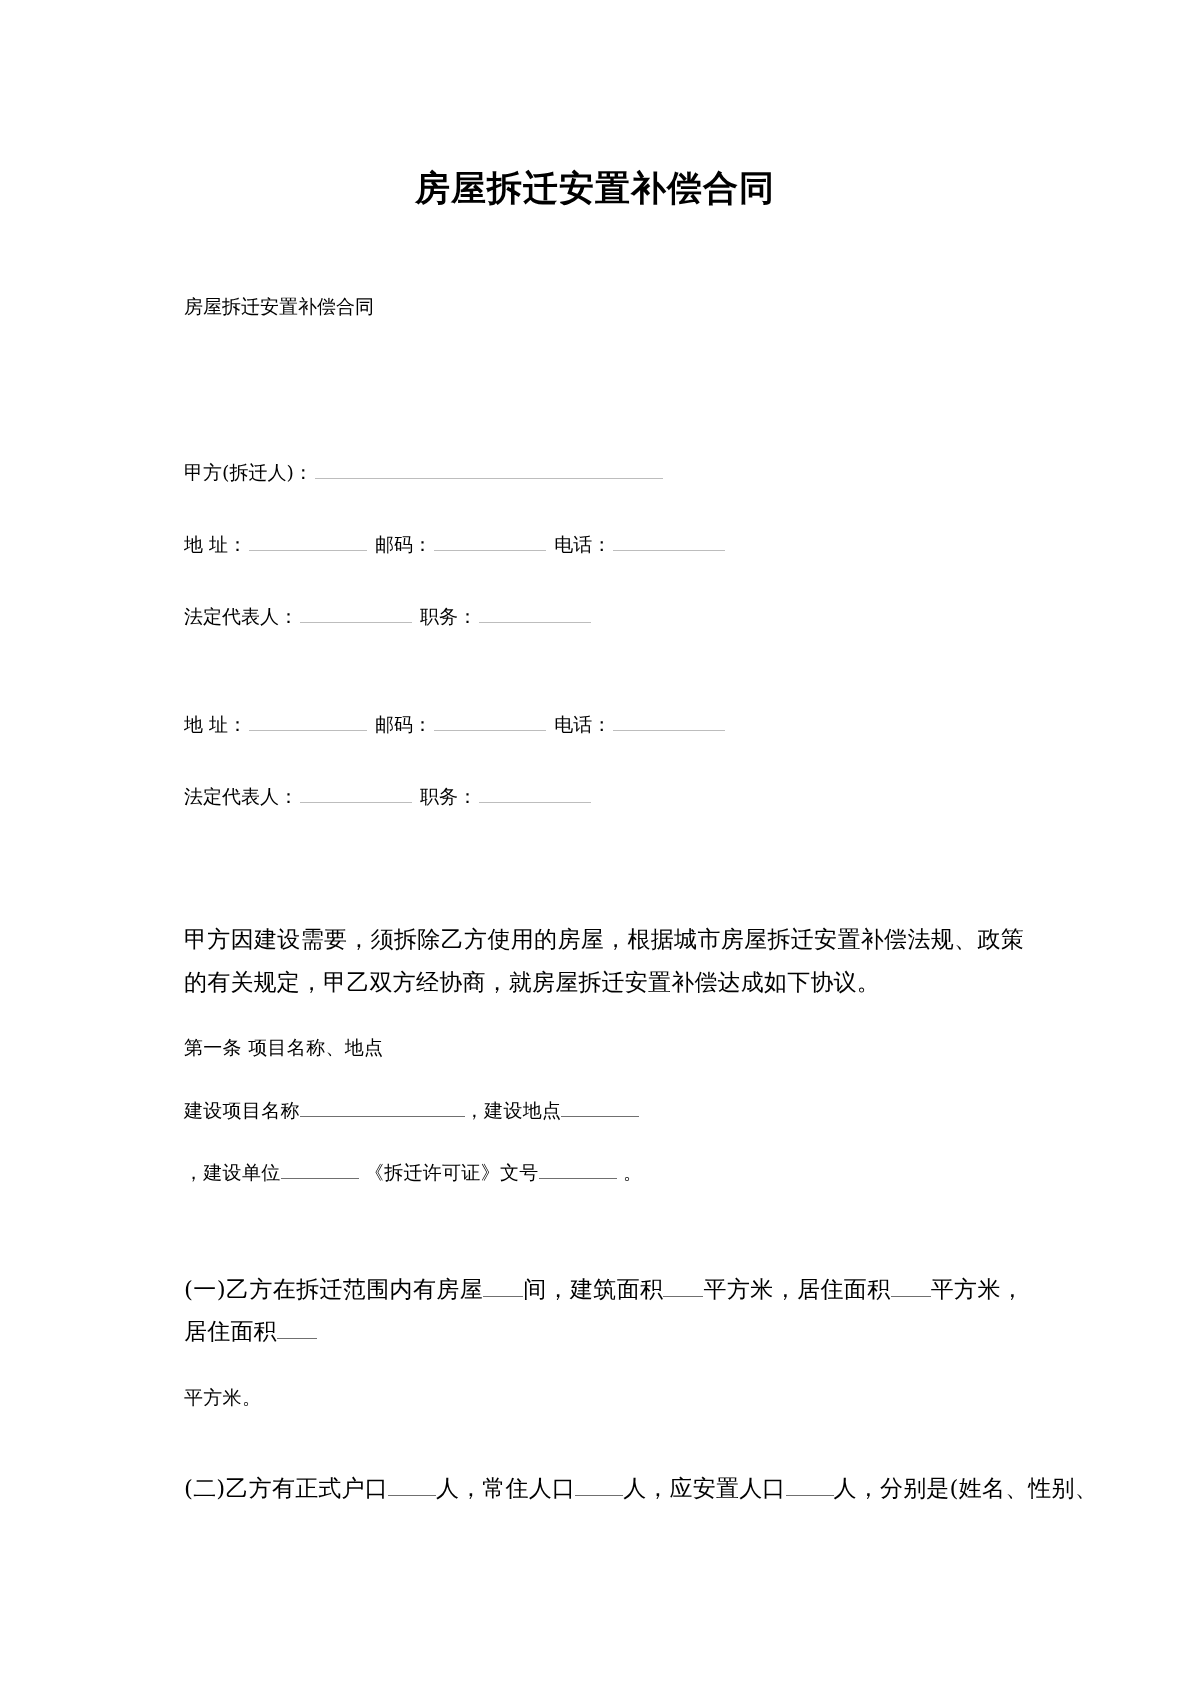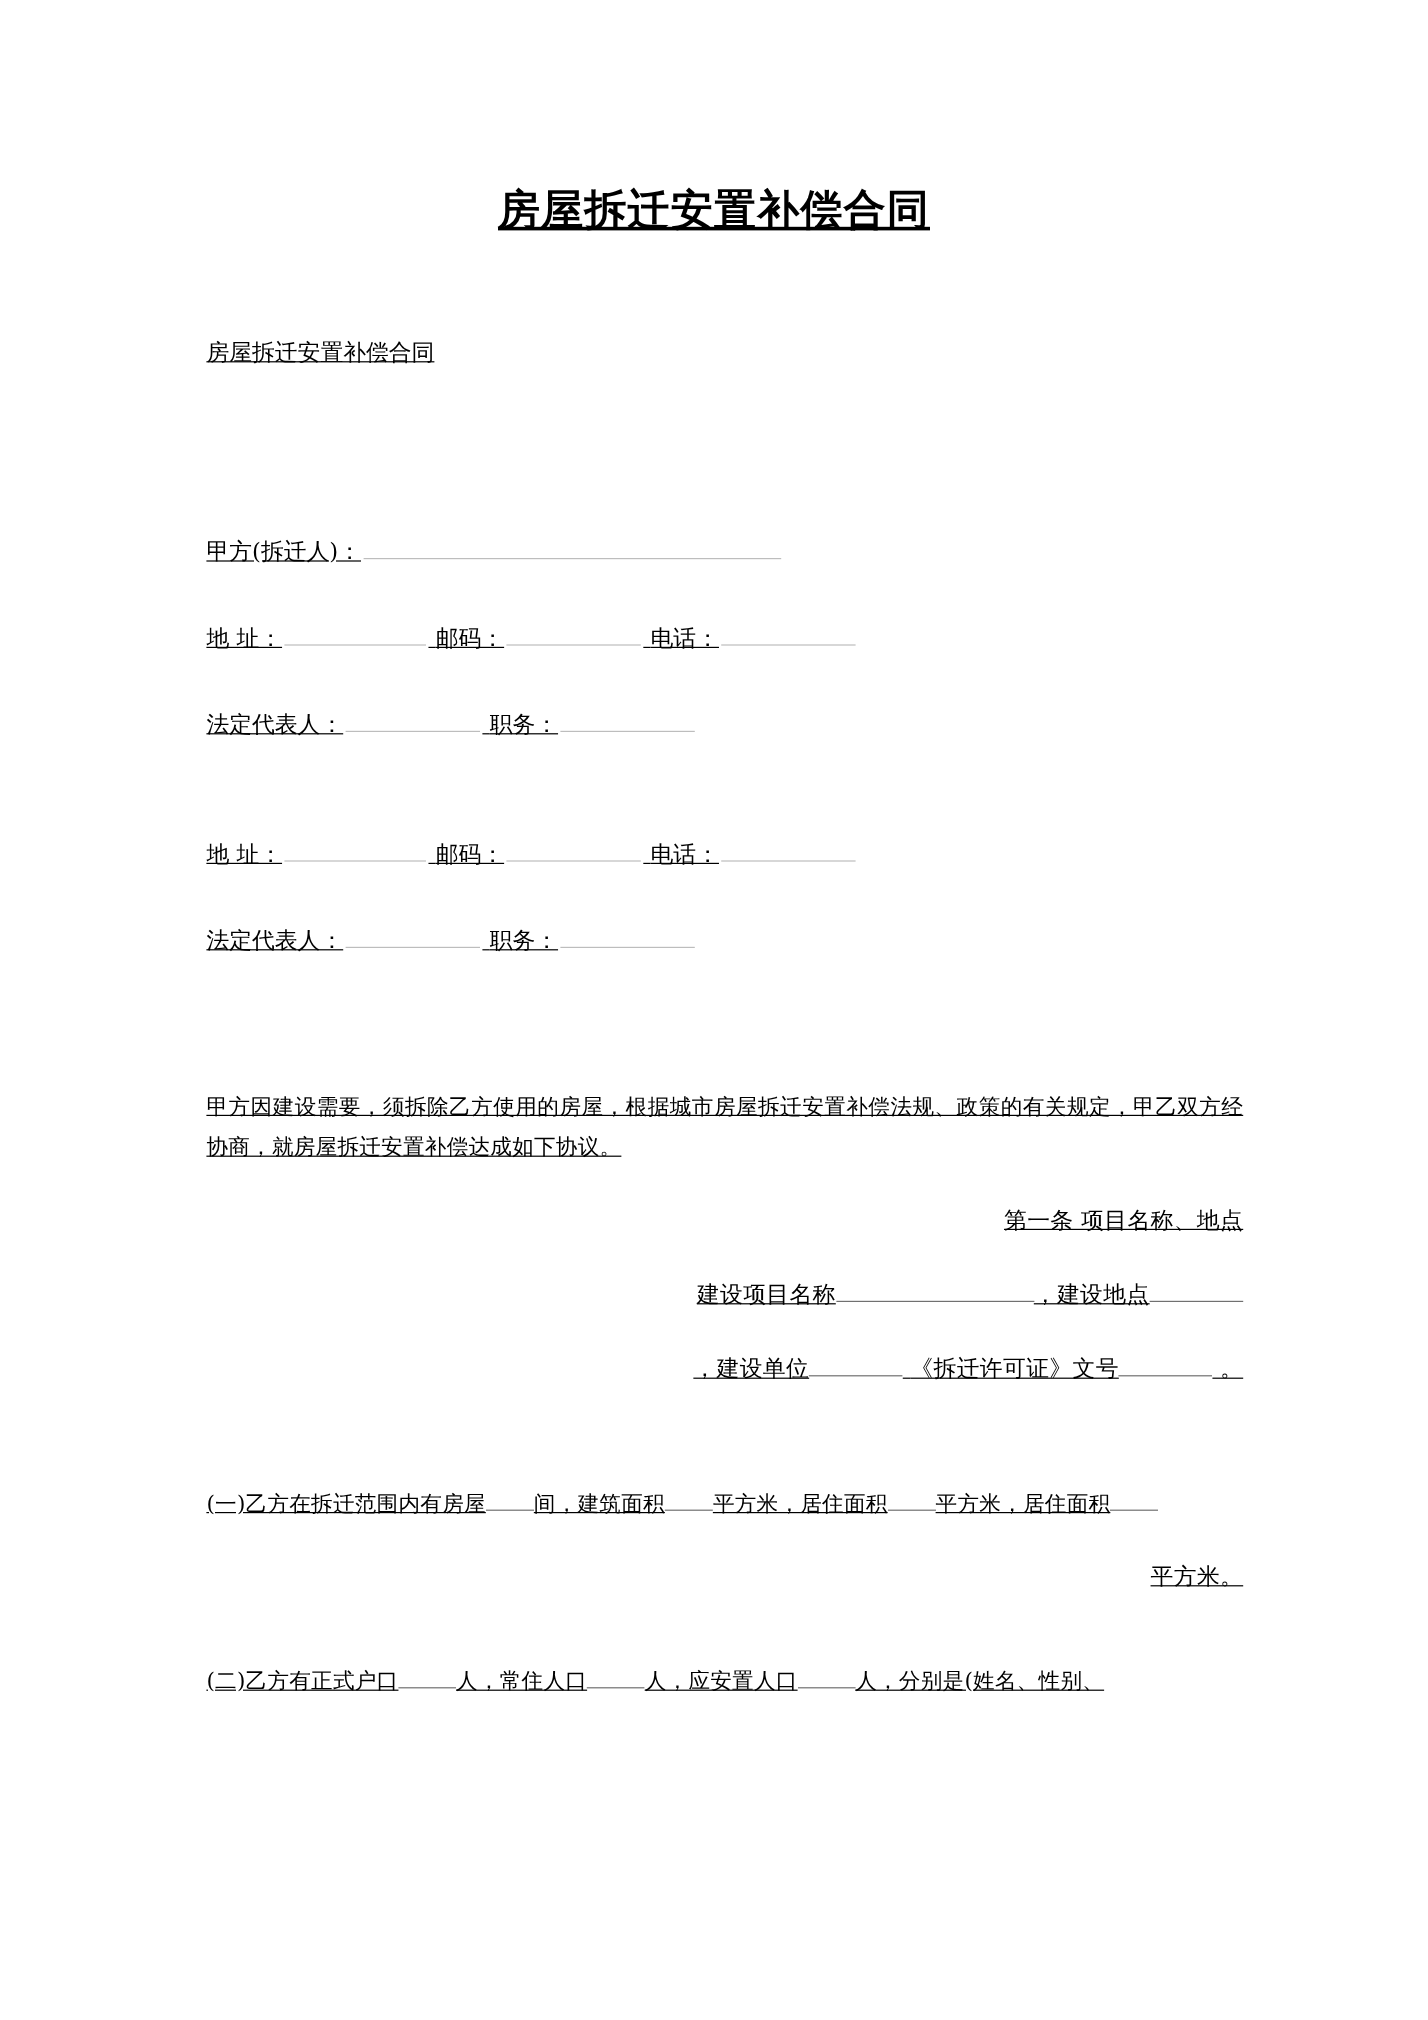--- a/index.html
+++ b/index.html
@@ -12,23 +12,22 @@
     height: 1683px;
     font-family: "DejaVu Serif", "Liberation Serif", serif;
     color: #000000;
     position: relative;
     overflow: hidden;
   }
   .page {
     width: 1190px;
     height: 1683px;
     box-sizing: border-box;
-    padding: 4px;
+    padding: 16px;
     position: relative;
-    text-decoration: underline;
   }
   .doc-title {
     text-align: center;
     font-size: 35px;
     font-weight: bold;
     letter-spacing: 1px;
     margin: 0;
     padding-top: 150px;
     line-height: 1.25;
     font-family: "DejaVu Serif", "Liberation Serif", serif;
@@ -36,21 +35,21 @@
   .body-area {
     padding-left: 168px;
     padding-right: 150px;
     margin-top: 0;
   }
   .para {
     font-size: 19px;
     line-height: 1.9;
     margin: 0;
     letter-spacing: 0.3px;
-    text-align: right;
+    text-align: left;
   }
   .spacer-xl { height: 78px; }
   .spacer-lg { height: 52px; }
   .spacer-md { height: 36px; }
   .spacer-sm { height: 26px; }
 
   .subtitle {
     font-size: 19px;
     line-height: 1.9;
     margin: 0;
@@ -78,21 +77,21 @@
     display: inline-block;
     height: 1.0em;
     vertical-align: baseline;
   }
   .u-w165 { width: 165px; }
   .u-w78  { width: 78px; }
   .u-w40  { width: 40px; }
   .u-w48  { width: 48px; }
 
   .wrap-para {
-    font-size: 18px;
+    font-size: 23px;
     line-height: 1.85;
     margin: 0;
     text-align: justify;
     letter-spacing: 0.2px;
   }
   .nowrap { white-space: nowrap; }
 </style>
 </head>
 <body>
 

